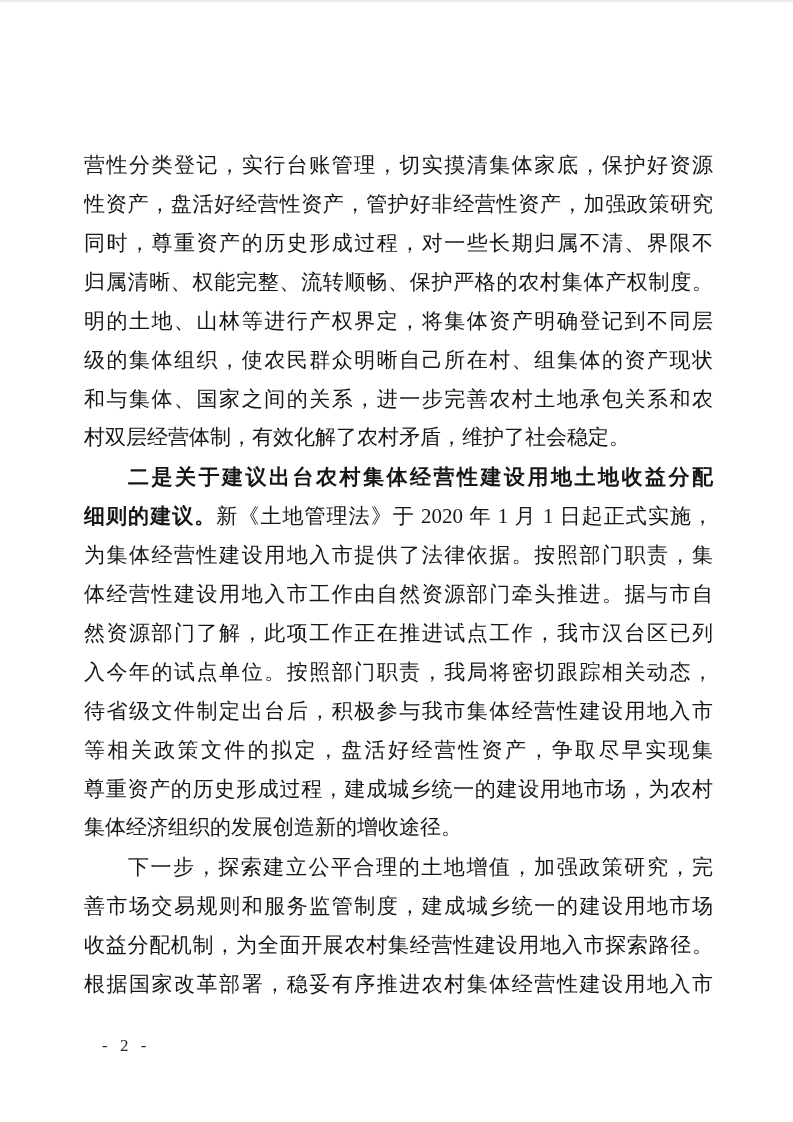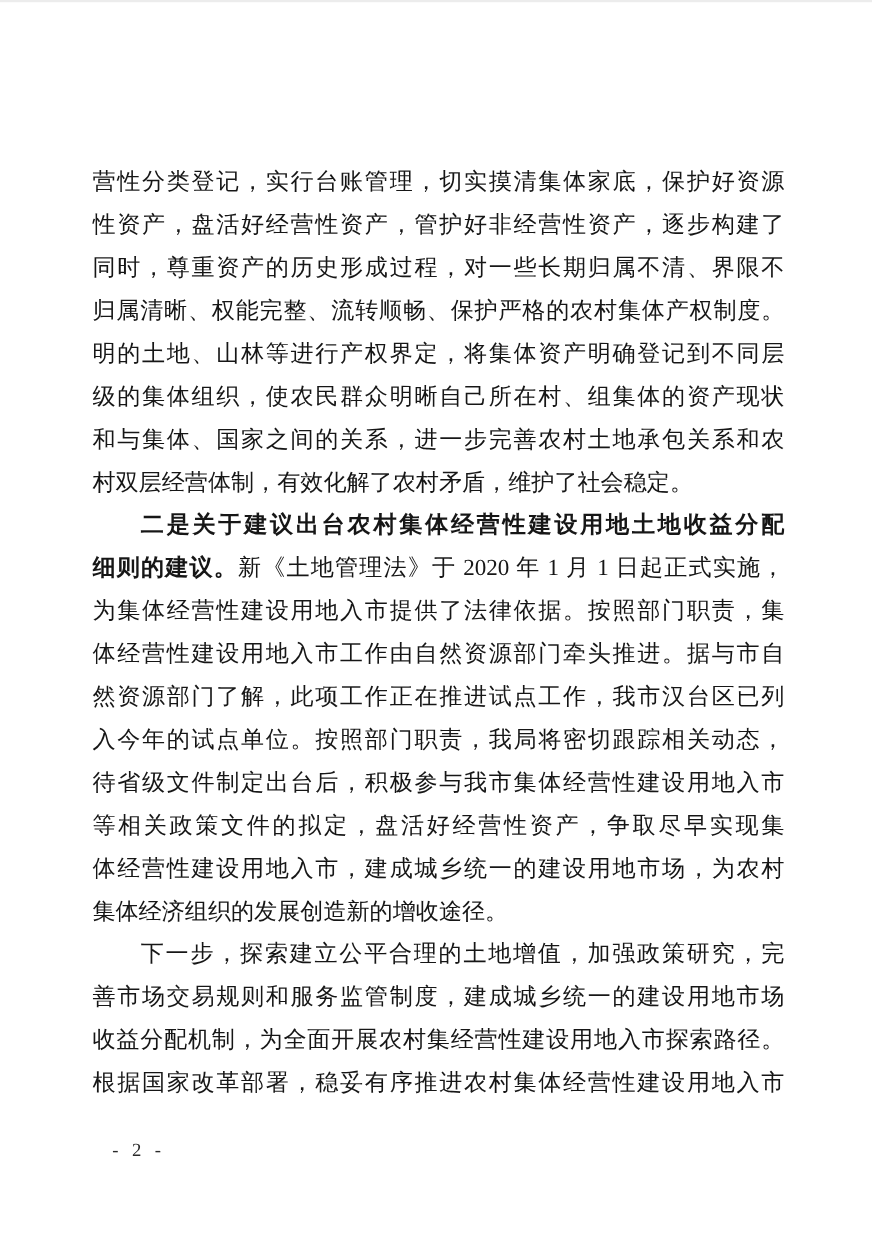--- a/index.html
+++ b/index.html
@@ -32,21 +32,21 @@
   .line {
     font-size: 21px;
     line-height: 39px;
     height: 39px;
     overflow: hidden;
     text-align: justify;
     text-justify: inter-character;
     color: #161616;
   }
   .line.just { text-align-last: justify; }
-  .line.nojust { text-align-last: left; }
+  .line.nojust { text-align-last: left; font-family: Liberation Mono, monospace; }
   .line.indent { padding-left: 44px; }
   .seg { font-weight: 400; }
   .seg.bold { font-weight: 700; }
   .footer-page-number {
     position: absolute;
     left: 102px;
     top: 1032px;
     font-size: 17px;
     line-height: 28px;
     letter-spacing: 4px;
@@ -57,38 +57,38 @@
 </head>
 <body>
 
 <div class="page">
   <div class="scan-edge"></div>
 
   <div class="text-block">
 
   <div class="paragraph">
         <div class="line just"><span class="seg">营性分类登记，实行台账管理，切实摸清集体家底，保护好资源</span></div>
-        <div class="line just"><span class="seg">性资产，盘活好经营性资产，管护好非经营性资产，逐步构建了</span></div>
+        <div class="line just"><span class="seg">性资产，盘活好经营性资产，管护好非经营性资产，加强政策研究</span></div>
         <div class="line just"><span class="seg">同时，尊重资产的历史形成过程，对一些长期归属不清、界限不</span></div>
         <div class="line just"><span class="seg">归属清晰、权能完整、流转顺畅、保护严格的农村集体产权制度。</span></div>
         <div class="line just"><span class="seg">明的土地、山林等进行产权界定，将集体资产明确登记到不同层</span></div>
         <div class="line just"><span class="seg">级的集体组织，使农民群众明晰自己所在村、组集体的资产现状</span></div>
         <div class="line just"><span class="seg">和与集体、国家之间的关系，进一步完善农村土地承包关系和农</span></div>
         <div class="line nojust"><span class="seg">村双层经营体制，有效化解了农村矛盾，维护了社会稳定。</span></div>
       </div>
       <div class="paragraph">
         <div class="line just indent"><span class="seg bold">二是关于建议出台农村集体经营性建设用地土地收益分配</span></div>
         <div class="line just"><span class="seg bold">细则的建议。</span><span class="seg">新《土地管理法》于 2020 年 1 月 1 日起正式实施，</span></div>
         <div class="line just"><span class="seg">为集体经营性建设用地入市提供了法律依据。按照部门职责，集</span></div>
         <div class="line just"><span class="seg">体经营性建设用地入市工作由自然资源部门牵头推进。据与市自</span></div>
         <div class="line just"><span class="seg">然资源部门了解，此项工作正在推进试点工作，我市汉台区已列</span></div>
         <div class="line just"><span class="seg">入今年的试点单位。按照部门职责，我局将密切跟踪相关动态，</span></div>
         <div class="line just"><span class="seg">待省级文件制定出台后，积极参与我市集体经营性建设用地入市</span></div>
         <div class="line just"><span class="seg">等相关政策文件的拟定，盘活好经营性资产，争取尽早实现集</span></div>
-        <div class="line just"><span class="seg">体经营性建设用地入市，建成城乡统一的建设用地市场，为农村</span></div>
+        <div class="line just"><span class="seg">尊重资产的历史形成过程，建成城乡统一的建设用地市场，为农村</span></div>
         <div class="line nojust"><span class="seg">集体经济组织的发展创造新的增收途径。</span></div>
       </div>
       <div class="paragraph">
         <div class="line just indent"><span class="seg">下一步，探索建立公平合理的土地增值，加强政策研究，完</span></div>
         <div class="line just"><span class="seg">善市场交易规则和服务监管制度，建成城乡统一的建设用地市场</span></div>
         <div class="line just"><span class="seg">收益分配机制，为全面开展农村集经营性建设用地入市探索路径。</span></div>
         <div class="line just"><span class="seg">根据国家改革部署，稳妥有序推进农村集体经营性建设用地入市</span></div>
       </div>
     </div>
 

